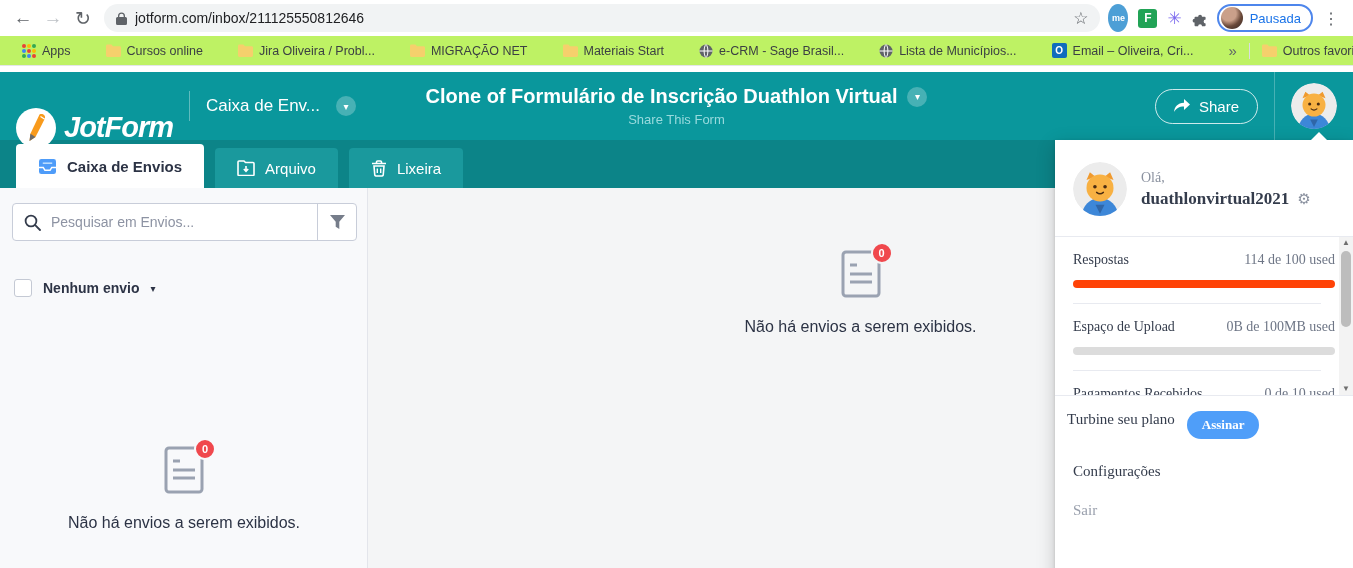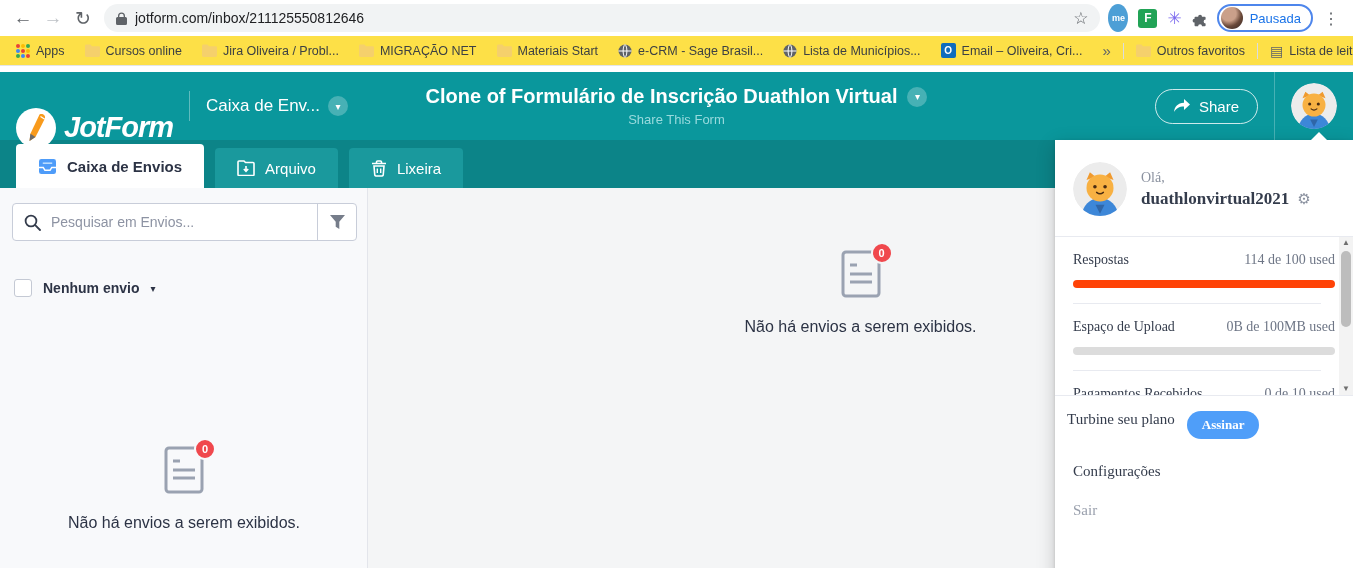--- a/index.html
+++ b/index.html
@@ -14,36 +14,36 @@
   .addr .star { font-size:17px; color:#5f6368; }
   .ext-row { display:flex; align-items:center; gap:10px; margin-right:8px; }
   .ext-me { width:20px; height:28px; border-radius:50%; background:#4d9fd6; color:#fff; font-size:9px; font-weight:bold; display:flex; align-items:center; justify-content:center; }
   .ext-f { width:19px; height:19px; border-radius:3px; background:#21a356; color:#fff; font-size:12px; font-weight:bold; display:flex; align-items:center; justify-content:center; }
   .ext-flower { color:#7b68ee; font-size:17px; line-height:1; }
   .profile-chip { height:28px; border:2px solid #4e86ec; border-radius:15px; display:flex; align-items:center; padding:0 10px 0 2px; gap:7px; margin-right:4px; }
   .profile-chip .pic { width:22px; height:22px; border-radius:50%; background:radial-gradient(circle at 35% 30%, #caa08a 0 35%, #6b4a3a 60%, #2f2220); }
   .profile-chip .plabel { color:#1a73e8; font-size:13px; }
   .kebab { color:#5f6368; font-size:16px; padding:0 6px; }
 
-  .bookmarks { height:30px; background:#fde047; display:flex; align-items:center; padding:0 16px; font-size:12.5px; color:#3c4043; border-bottom:1px solid #e4e6e8; }
+  .bookmarks { height:30px; background:#bef264; display:flex; align-items:center; padding:0 22px; font-size:12.5px; color:#3c4043; border-bottom:1px solid #e4e6e8;gap:15px; }
   .bm { display:flex; align-items:center; gap:6px; margin-right:20px; white-space:nowrap; }
   .bm-right { margin-left:auto; display:flex; align-items:center; gap:12px; }
   .bm-sep { width:1px; height:16px; background:#dadce0; }
   .apps-grid { display:grid; grid-template-columns:repeat(3,4px); grid-template-rows:repeat(3,4px); gap:1px; }
   .apps-grid i { border-radius:50%; }
   .chrome-spacer { height:6px; background:#fff; }
   .overflow-gl { font-size:15px; color:#5f6368; }
   .readlist-gl { font-size:14px; color:#5f6368; }
 
   
   .jf-header { height:68px; background:#0a979c; display:flex; align-items:center; position:relative; padding:0 16px; color:#fff; }
   .logo-wrap { display:flex; align-items:center; gap:8px;margin-top:43px; }
   .logo-text { font-size:29px; font-weight:bold; font-style:italic; letter-spacing:-1px; }
   .hdr-divider { width:1px; height:30px; background:rgba(255,255,255,.35); margin:0 16px; }
-  .switcher { display:flex; align-items:center; gap:8px; font-size:17px; }
+  .switcher { display:flex; align-items:center; gap:16px; font-size:17px; }
   .chev-circle { width:20px; height:20px; border-radius:50%; background:rgba(255,255,255,.25); display:flex; align-items:center; justify-content:center; font-size:10px; color:#fff; }
   .title-block { position:absolute; left:0; right:0; top:0; height:100%; display:flex; flex-direction:column; align-items:center; justify-content:center; pointer-events:none; }
   .title-row { display:flex; align-items:center; gap:10px; pointer-events:auto; }
   .form-title { font-size:20px; font-weight:bold; }
   .view-form { font-size:13px; color:#98dadd; margin-top:4px; pointer-events:auto; }
   .hdr-right { margin-left:auto; display:flex; align-items:center; gap:0; z-index:2; }
   .share-btn { display:flex; align-items:center; gap:9px; border:1px solid rgba(255,255,255,.8); border-radius:20px; padding:8px 18px; font-size:15px; }
   .hdr-right .vline { width:1px; height:68px; background:rgba(255,255,255,.25); margin:0 16px; }
   .avatar { border-radius:50%; overflow:hidden; flex:none; }
 

